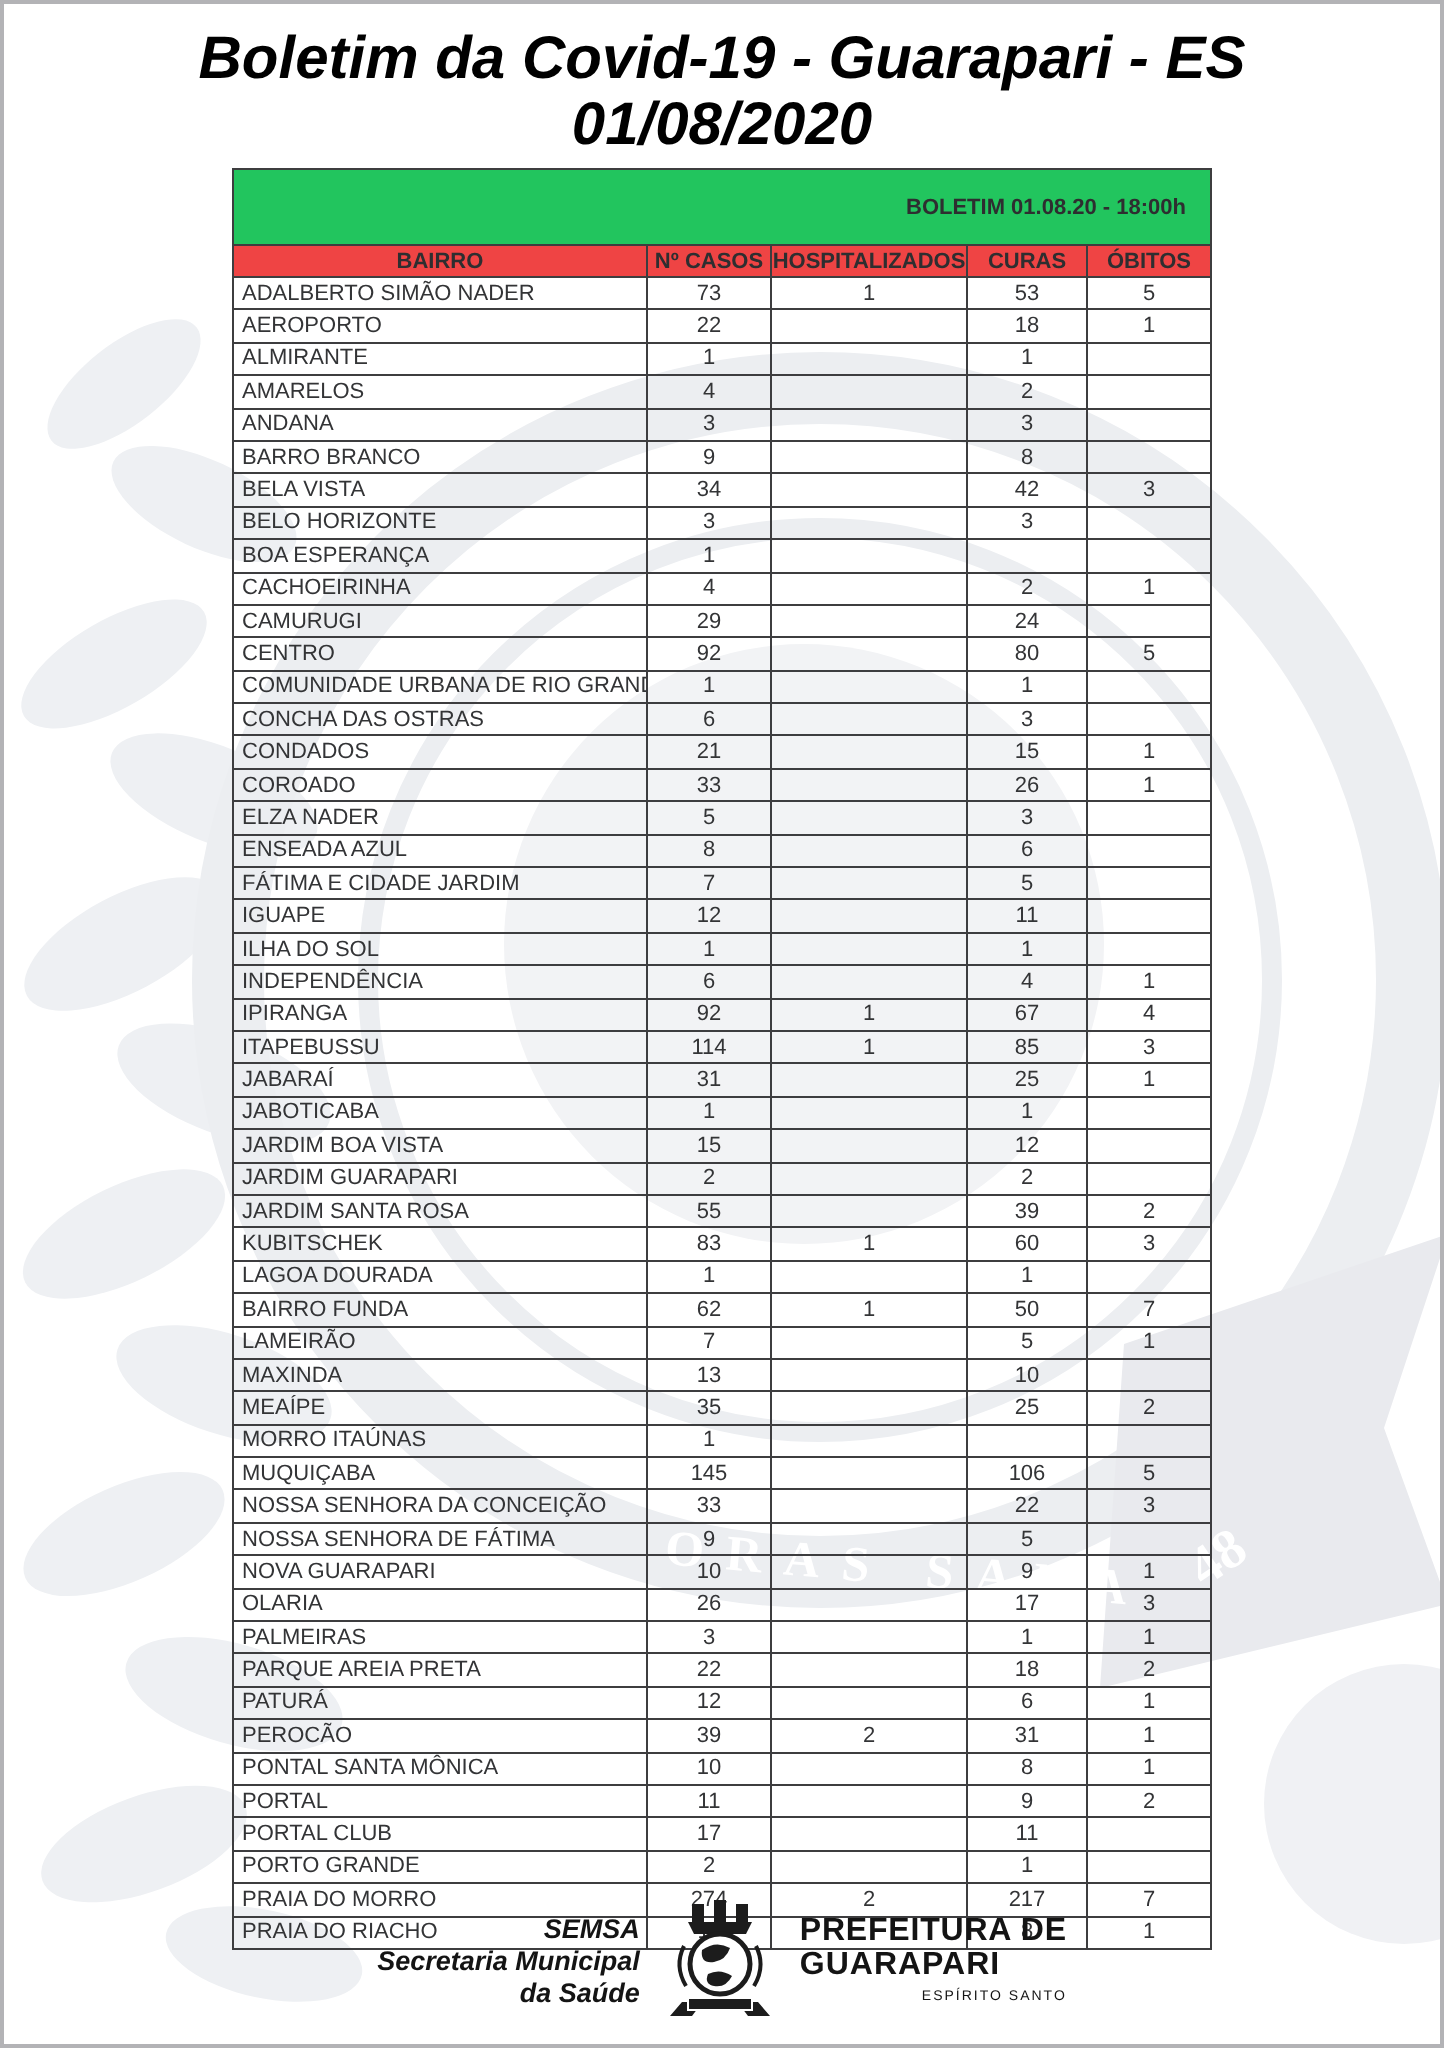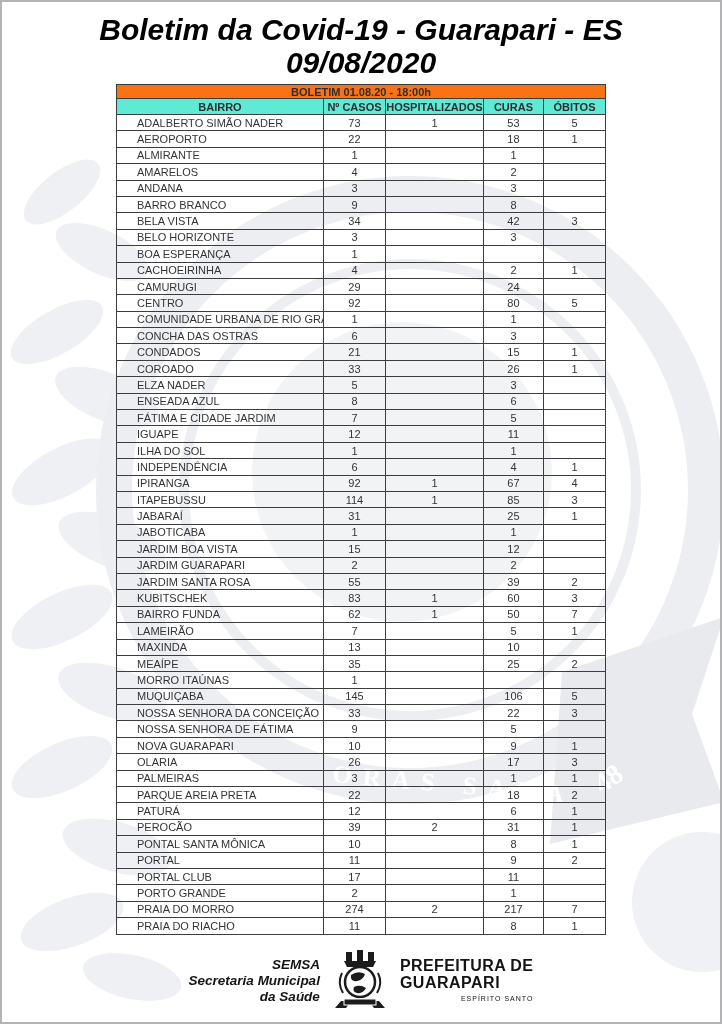--- a/index.html
+++ b/index.html
@@ -31,37 +31,37 @@
     margin:0 auto;
   }
   table.covid th, table.covid td{
     border:1px solid #3d3d3f;
     font-size:11px;
     color:#333436;
     overflow:hidden;
     white-space:nowrap;
   }
   tr.caption-row th{
-    background:#f97316;
+    background:#22c55e;
     height:13px;
-    padding:0;
+    padding:12px;
     font-weight:bold;
-    text-align:center;
+    text-align:right;
     color:#2e2e30;
   }
   tr.col-header-row th{
-    background:#5eead4;
+    background:#ef4444;
     height:15px;
     padding:0;
     font-weight:bold;
     text-align:center;
     color:#2e2e30;
   }
   tbody td{height:15.4px;padding:0;text-align:center;background:transparent;}
-  tbody td:first-child{text-align:left;padding-left:20px;}
+  tbody td:first-child{text-align:left;padding-left:4px;}
   .footer{
     position:absolute;
     left:0;right:0;bottom:9px;
     display:flex;
     align-items:center;
     justify-content:center;
     gap:9px;
   }
   .semsa{
     font-weight:bold;
@@ -107,21 +107,21 @@
 
     <g fill="#ffffff" font-family="Liberation Serif, serif" font-weight="bold">
       <text x="170" y="828" font-size="26" letter-spacing="5" transform="rotate(-32 170 828)">180·</text>
       <text x="330" y="780" font-size="25" letter-spacing="11" transform="rotate(5 330 780)">ORAS SANA</text>
       <text x="600" y="792" font-size="28" transform="rotate(-34 600 792)">48</text>
     </g>
   </svg>
 
   <div class="title">
     <div>Boletim da Covid-19 - Guarapari - ES</div>
-    <div>09/08/2020</div>
+    <div>01/08/2020</div>
   </div>
 
   <table class="covid">
     <colgroup>
       <col style="width:207px">
       <col style="width:62px">
       <col style="width:98px">
       <col style="width:60px">
       <col style="width:62px">
     </colgroup>
@@ -342,20 +342,27 @@
           <td>2</td>
         </tr>
         <tr>
           <td>KUBITSCHEK</td>
           <td>83</td>
           <td>1</td>
           <td>60</td>
           <td>3</td>
         </tr>
         <tr>
+          <td>LAGOA DOURADA</td>
+          <td>1</td>
+          <td></td>
+          <td>1</td>
+          <td></td>
+        </tr>
+        <tr>
           <td>BAIRRO FUNDA</td>
           <td>62</td>
           <td>1</td>
           <td>50</td>
           <td>7</td>
         </tr>
         <tr>
           <td>LAMEIRÃO</td>
           <td>7</td>
           <td></td>

